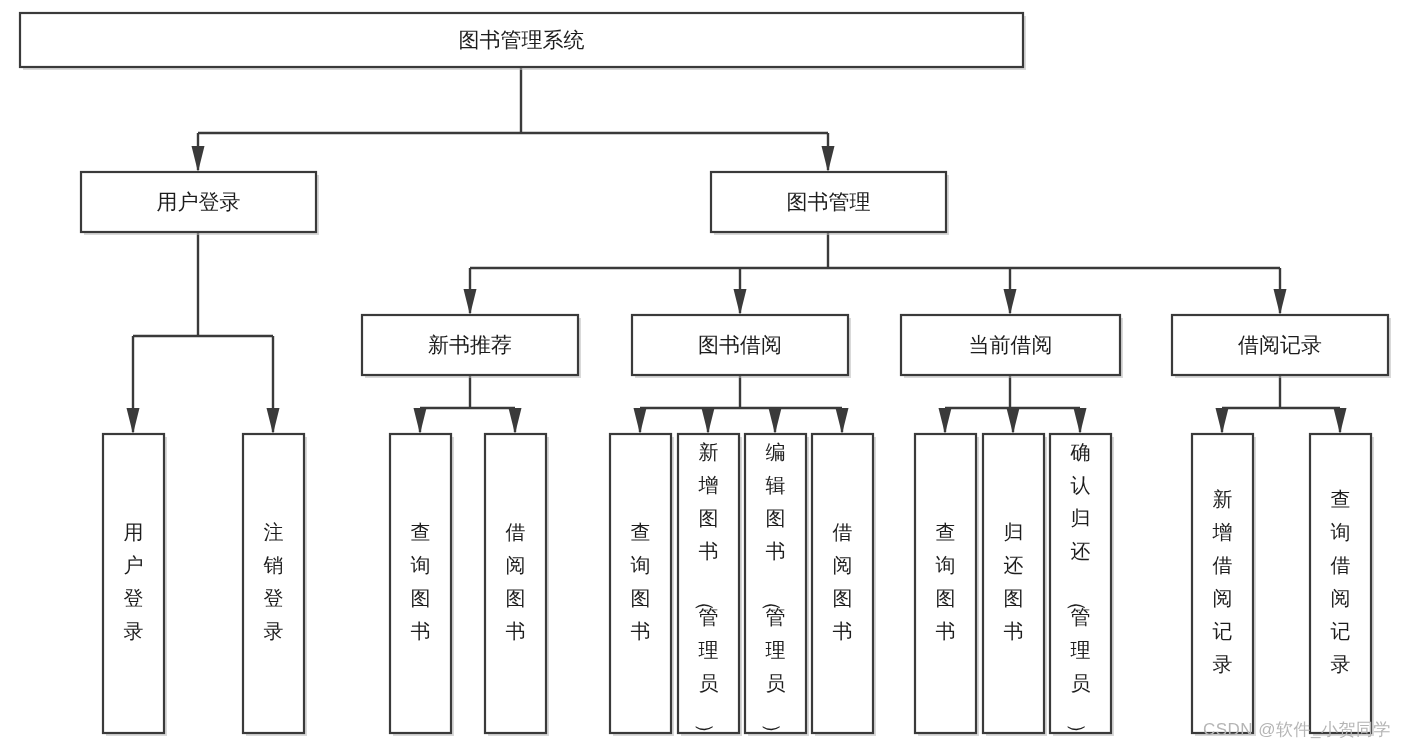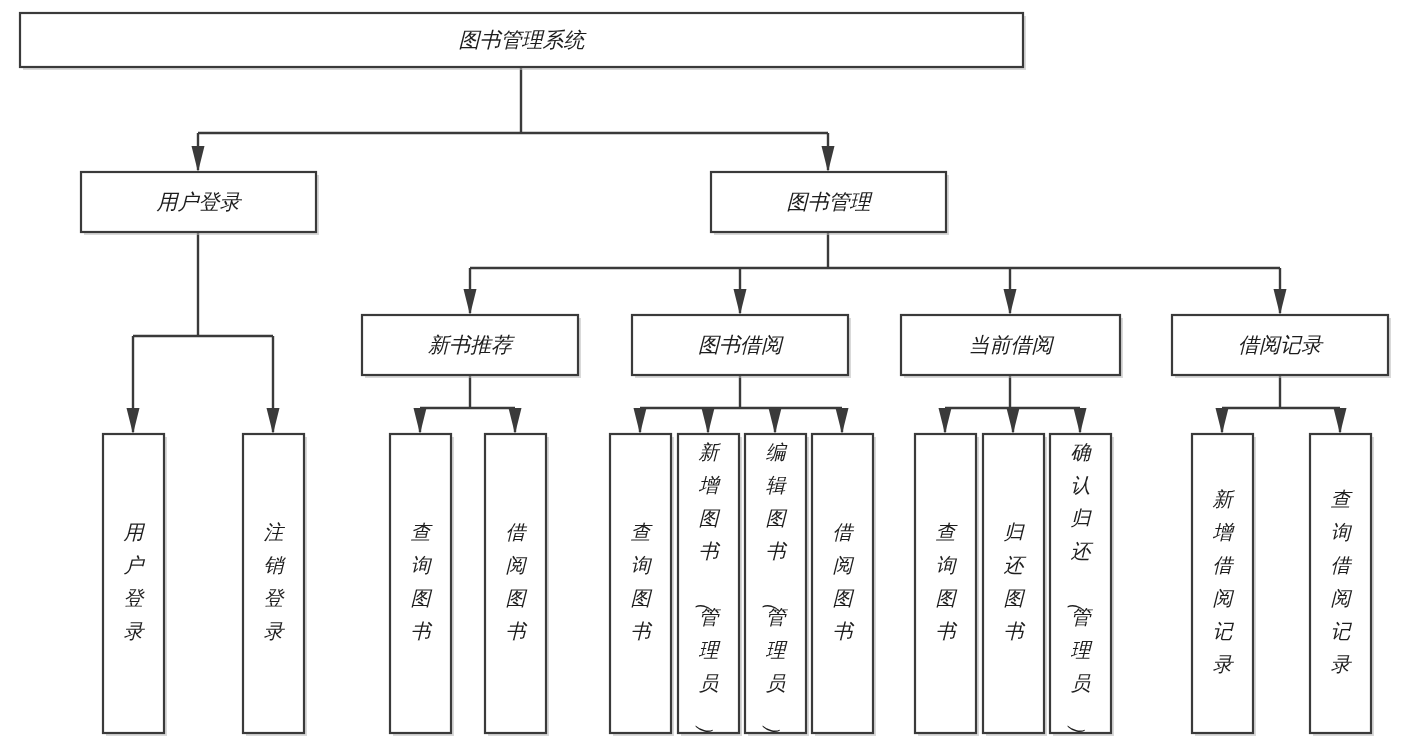--- a/index.html
+++ b/index.html
@@ -12,21 +12,20 @@
     width: 1405px;
     height: 747px;
     overflow: hidden;
     font-family: "Liberation Sans", "DejaVu Sans", sans-serif;
     position: relative;
   }
   #diagram-root {
     position: relative;
     width: 1405px;
     height: 747px;
-    font-style: italic;
   }
   svg#tree-svg {
     position: absolute;
     left: 0;
     top: 0;
     width: 1405px;
     height: 747px;
     display: block;
   }
   .node-box {
@@ -245,13 +244,14 @@
           <rect class="node-box" x="1192" y="434" width="61" height="299"></rect>
           <text class="node-label-v" x="1222.5" y="501"><tspan x="1222.5" dy="0">新</tspan><tspan x="1222.5" dy="33">增</tspan><tspan x="1222.5" dy="33">借</tspan><tspan x="1222.5" dy="33">阅</tspan><tspan x="1222.5" dy="33">记</tspan><tspan x="1222.5" dy="33">录</tspan></text>
         </g>
         <g>
           <rect class="node-shadow" x="1313" y="437" width="61" height="299"></rect>
           <rect class="node-box" x="1310" y="434" width="61" height="299"></rect>
           <text class="node-label-v" x="1340.5" y="501"><tspan x="1340.5" dy="0">查</tspan><tspan x="1340.5" dy="33">询</tspan><tspan x="1340.5" dy="33">借</tspan><tspan x="1340.5" dy="33">阅</tspan><tspan x="1340.5" dy="33">记</tspan><tspan x="1340.5" dy="33">录</tspan></text>
         </g>
       </g>
   </svg>
+  <div class="watermark">CSDN @软件_小贺同学</div>
 </div>
 
 </body></html>

